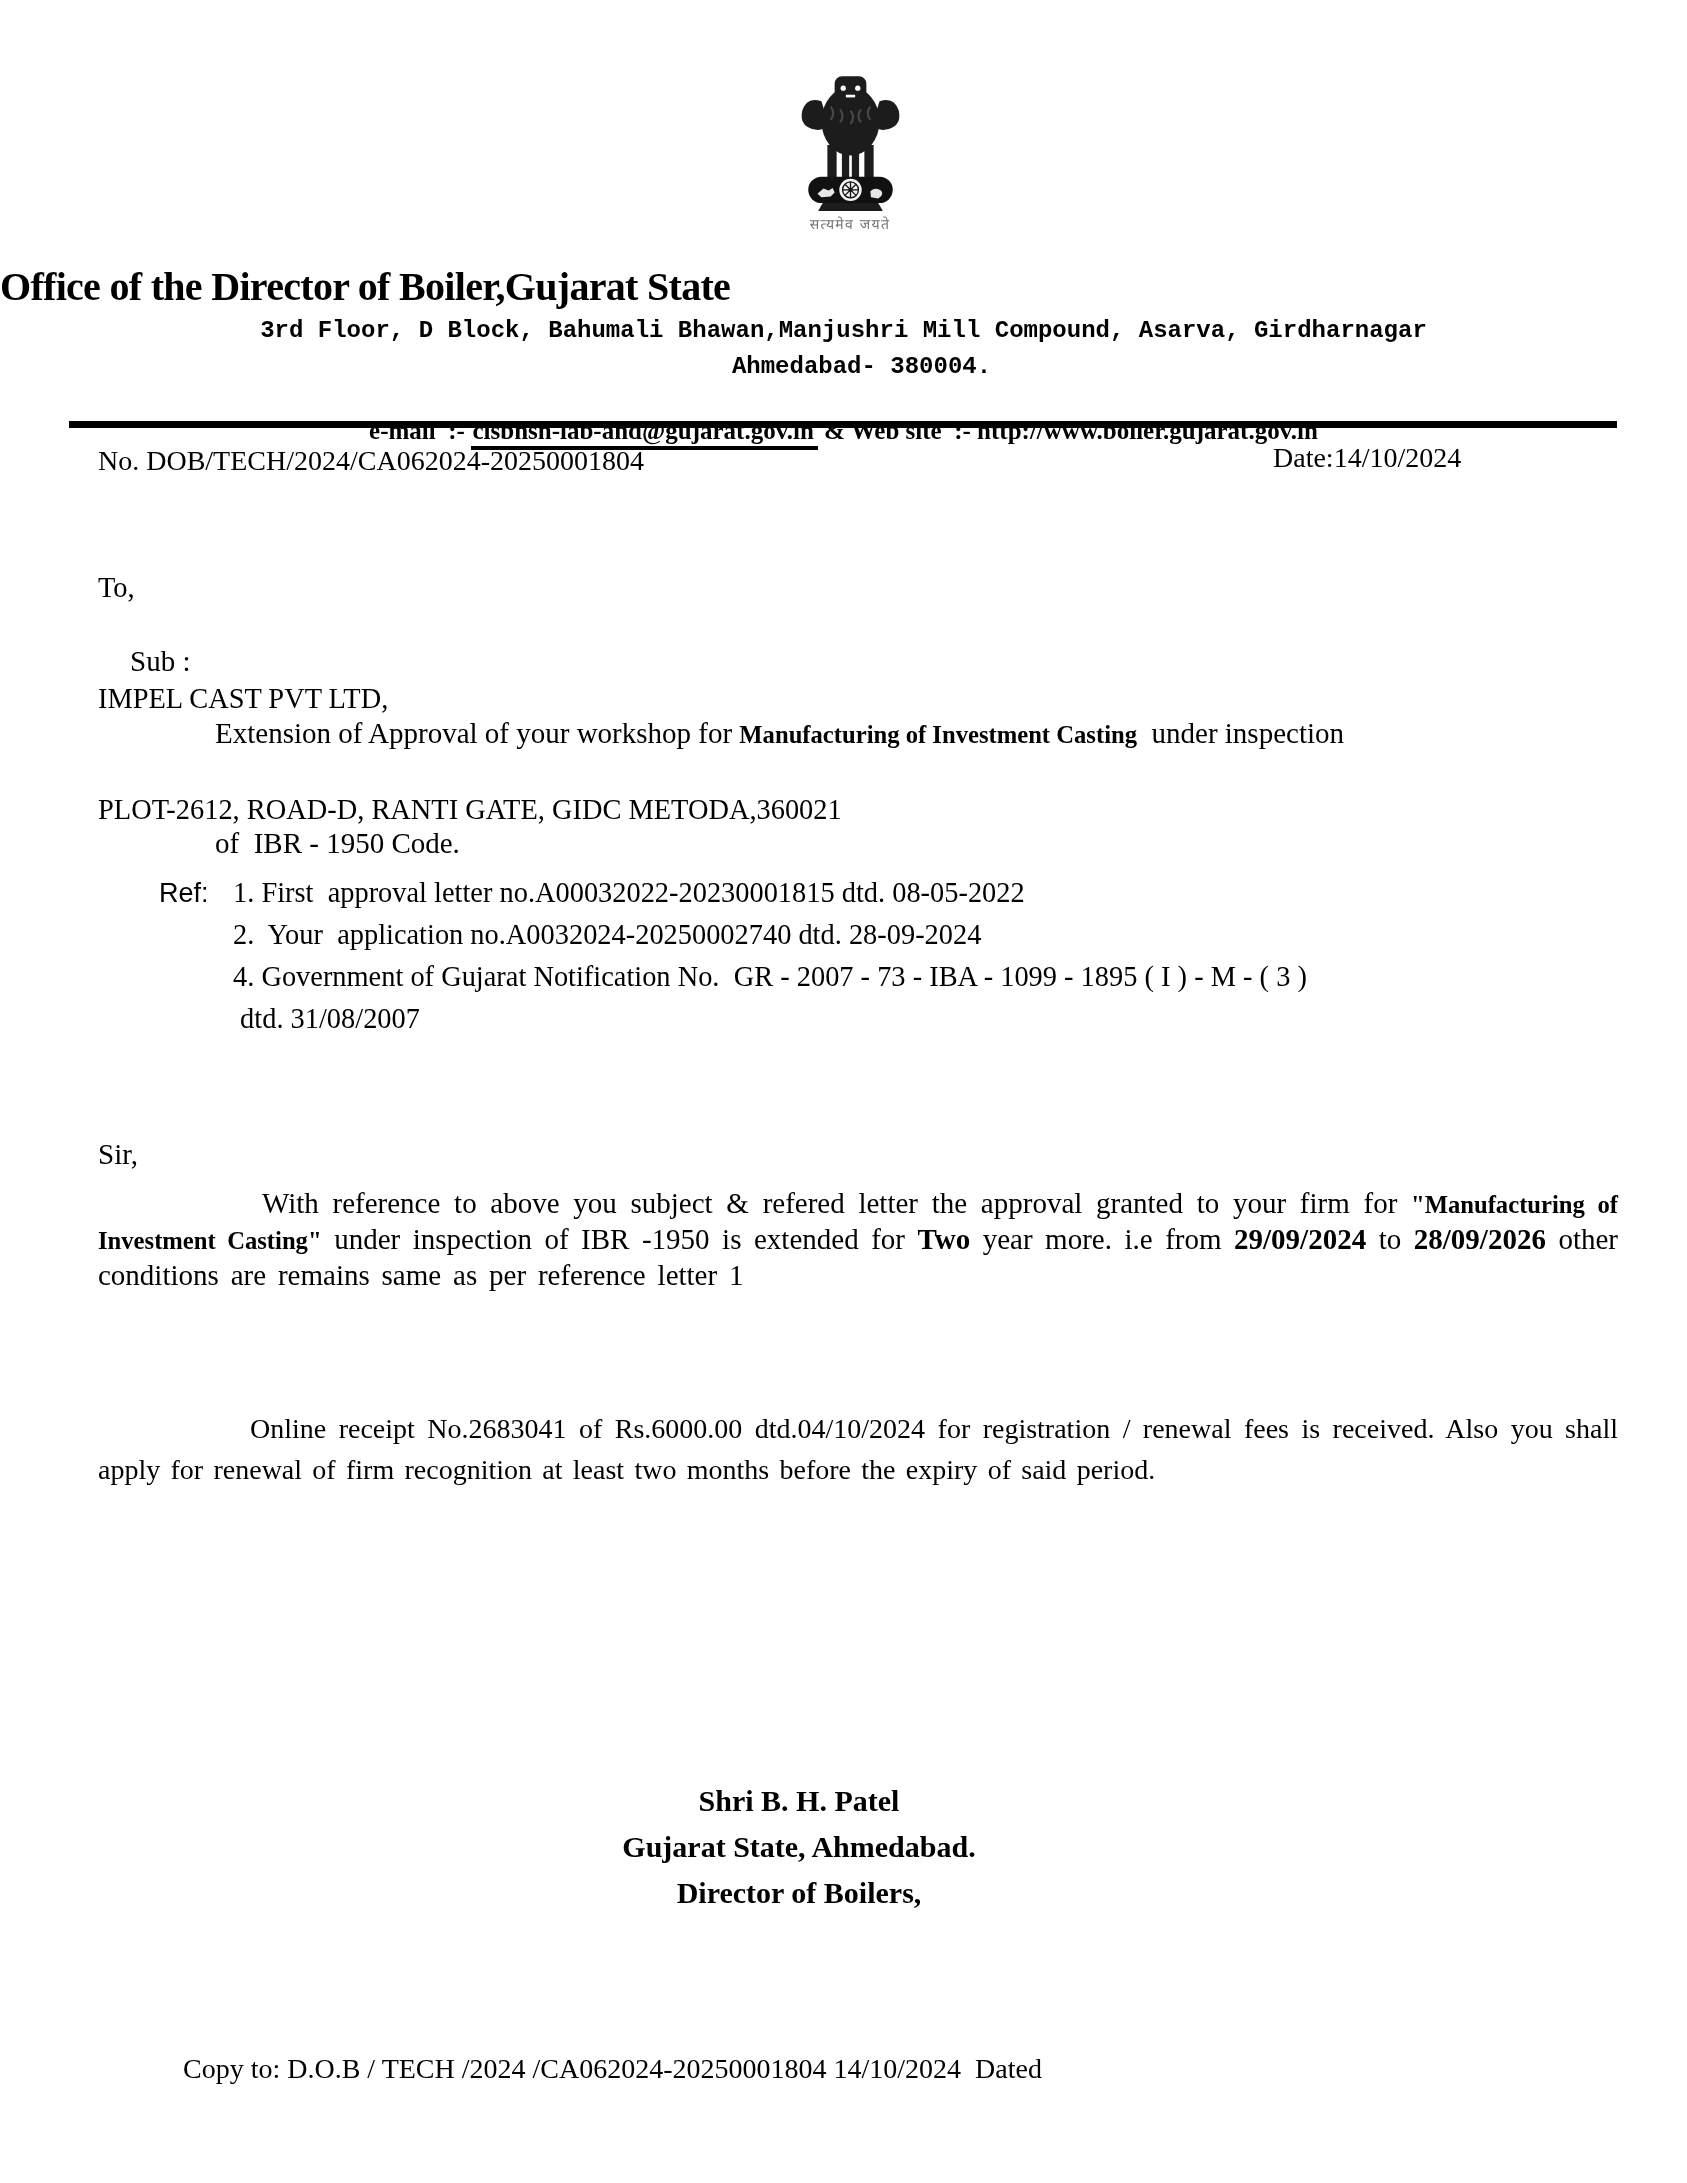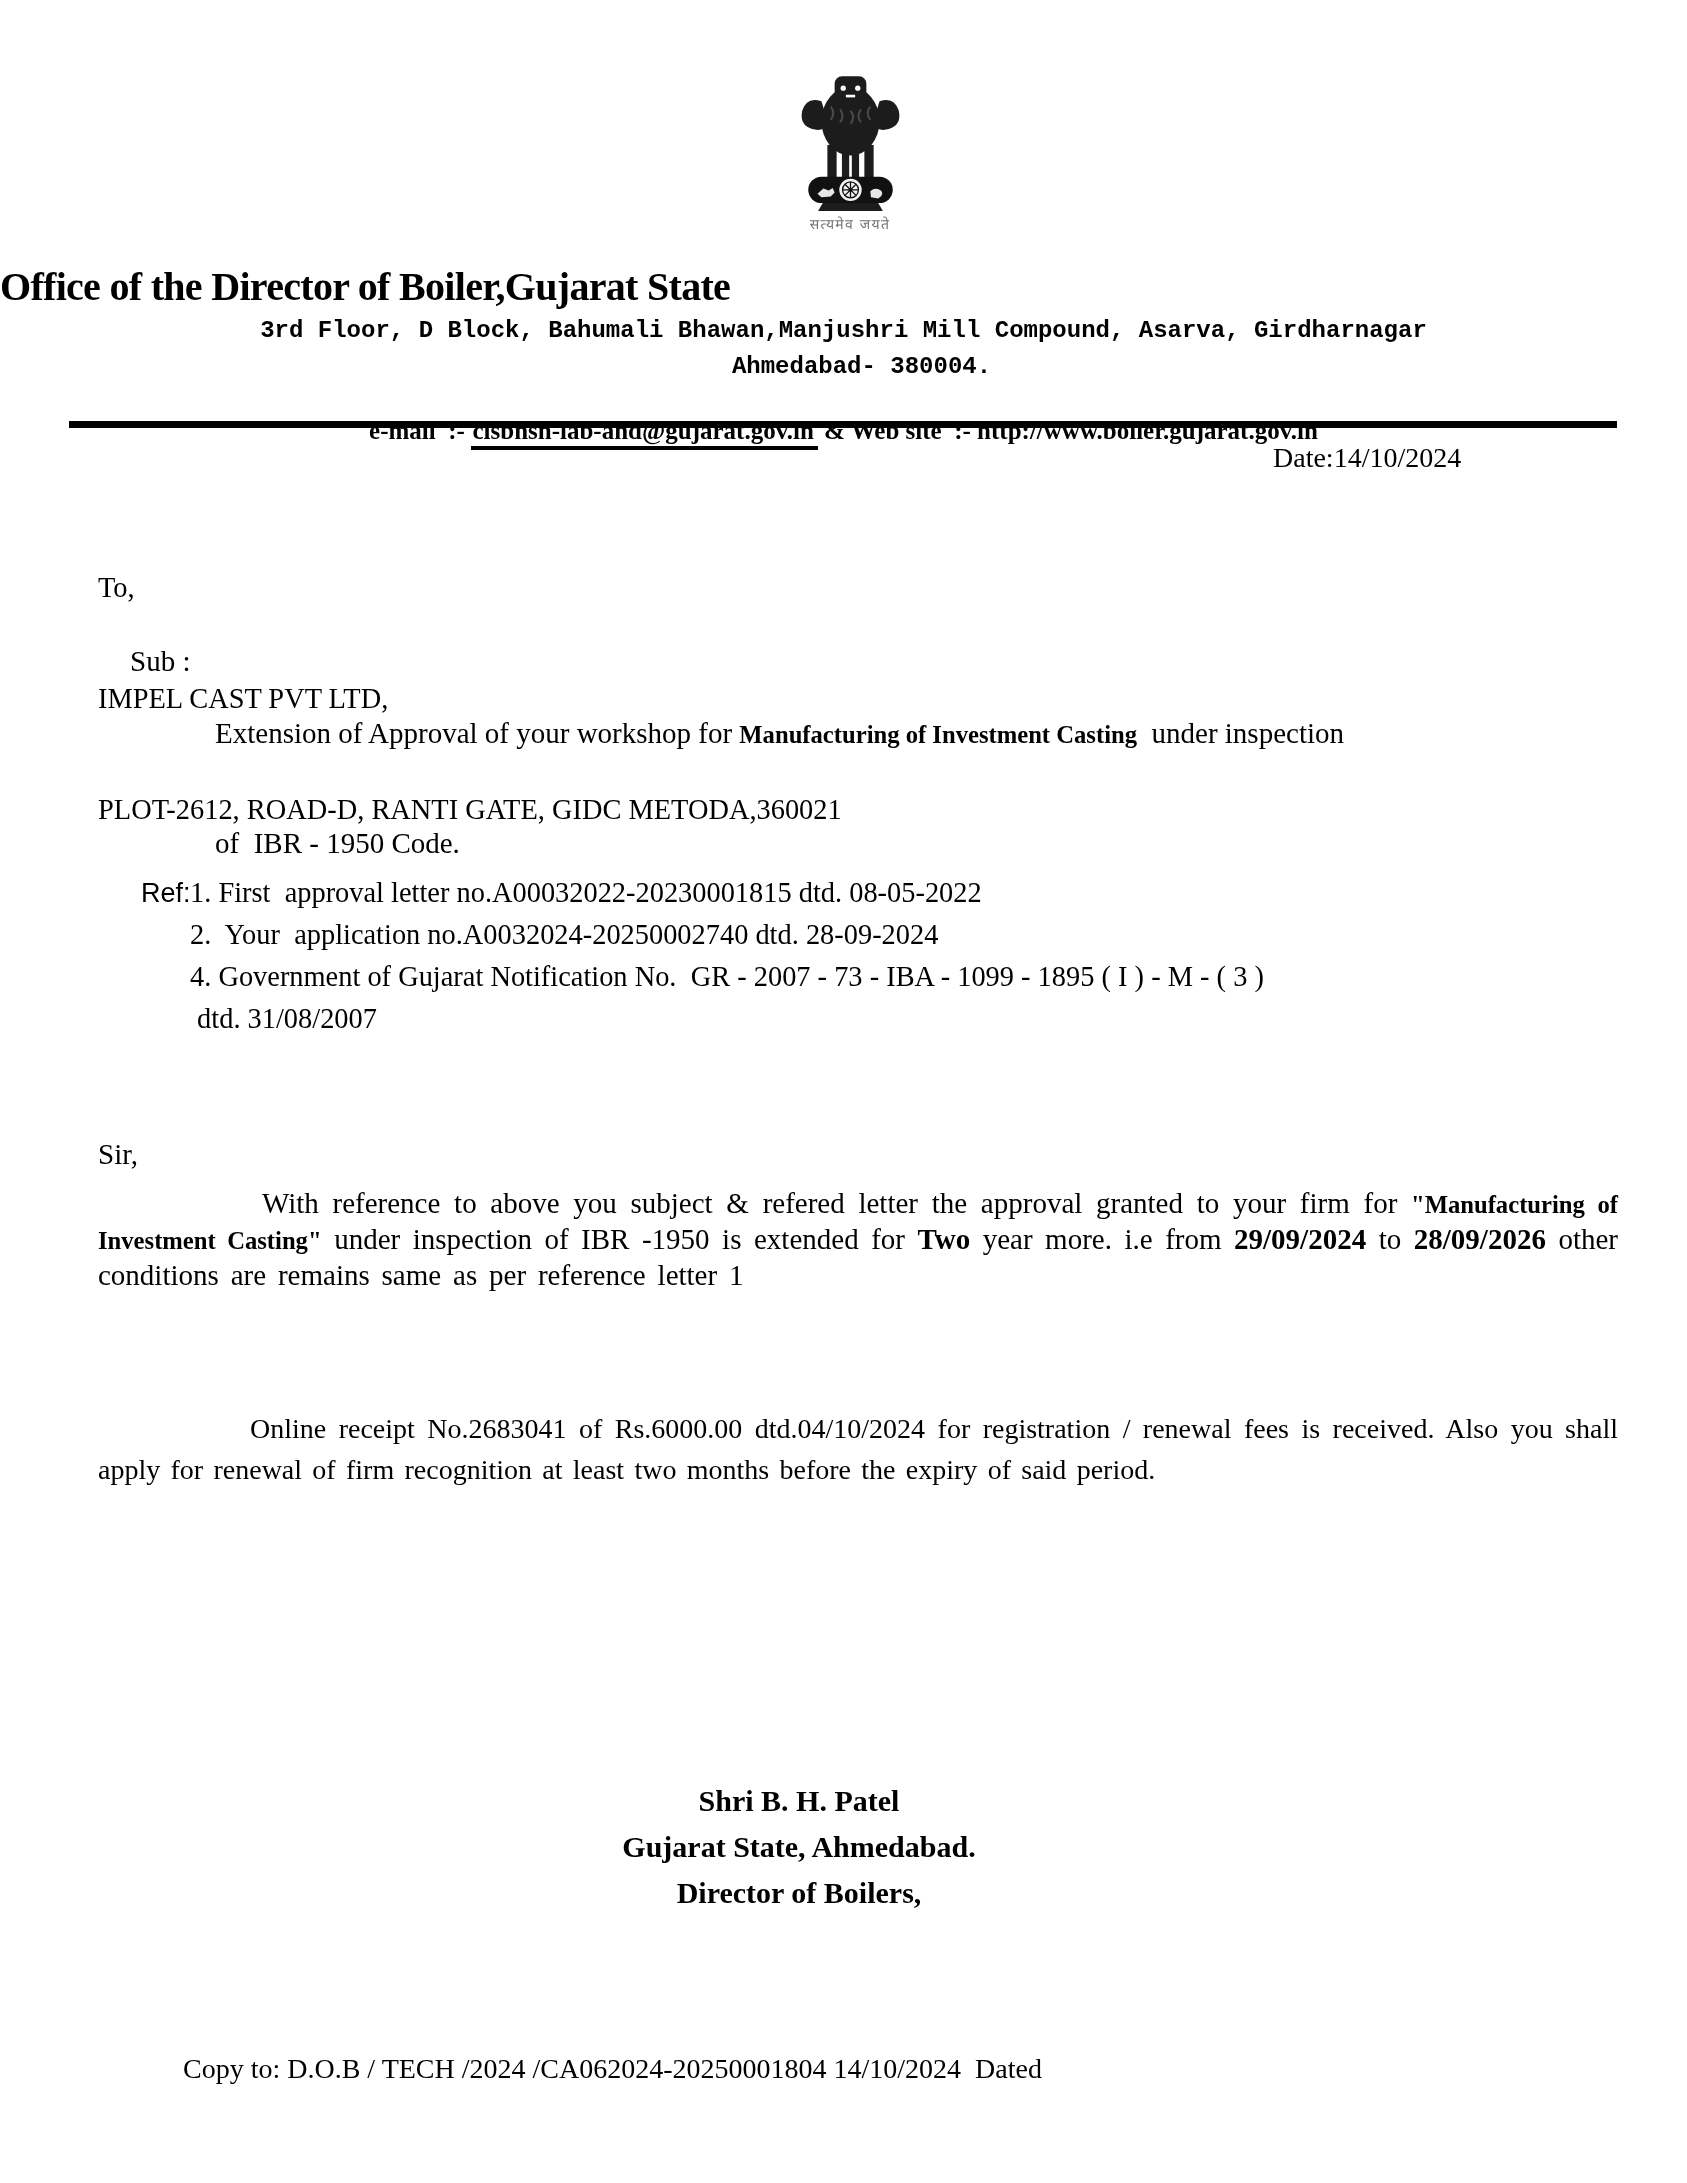--- a/index.html
+++ b/index.html
@@ -42,21 +42,21 @@
   
   .letter-no { position:absolute; top:445px; left:98px; font-size:28px; white-space:pre; }
   .letter-date { position:absolute; top:442px; left:1273px; font-size:28px; white-space:pre; }
   
   .to-block { position:absolute; top:495px; left:98px; font-size:28.4px; line-height:37px; white-space:pre; }
   
   .subject { position:absolute; top:643px; left:130px; display:flex; font-size:29px; line-height:36px;gap:14px; }
   .subject-label { white-space:pre; width:71px; flex:0 0 auto; }
   .subject-body { white-space:pre-wrap; }
   
-  .refs { position:absolute; top:872px; left:141px; display:flex; font-size:28.4px; line-height:42px; }
+  .refs { position:absolute; top:872px; left:159px; display:flex; font-size:28.4px; line-height:42px;gap:25px; }
   .refs-label {
     font-family:"Liberation Sans","DejaVu Sans",sans-serif;
     font-size:27px; width:49px; flex:0 0 auto; line-height:42px;
   }
   .ref-item { white-space:pre-wrap; }
   
   .salutation { position:absolute; top:1138px; left:98px; font-size:29px; }
   .para { position:absolute; left:98px; width:1520px; text-align:justify; }
   .para1 { top:1186px; font-size:29px; line-height:34px; text-indent:164px; word-spacing:4.6px; }
   .para2 { top:1408px; font-size:28px; line-height:41px; text-indent:152px; word-spacing:3.3px; }
@@ -114,20 +114,21 @@
   </div>
 
   <div class="office-title">Office of the Director of Boiler,Gujarat State</div>
   <div class="addr addr1">3rd Floor, D Block, Bahumali Bhawan,Manjushri Mill Compound, Asarva, Girdharnagar</div>
   <div class="addr addr2">Ahmedabad- 380004.</div>
 
   <div class="contact-line"><span>e-mail  :- </span><span class="email">cisbnsn-lab-ahd@gujarat.gov.in</span><span> &amp; Web site  :- </span><span>http://www.boiler.gujarat.gov.in</span></div>
 
   <div class="header-rule"></div>
 
+  <div class="letter-no">No. DOB/TECH/2024/CA062024-20250001804</div>
   <div class="letter-date">Date:14/10/2024</div>
 
   <div class="to-block">
     <div>To,</div>
     <div>IMPEL CAST PVT LTD,</div>
     <div>PLOT-2612, ROAD-D, RANTI GATE, GIDC METODA,360021</div>
   </div>
 
   <div class="subject">
     <div class="subject-label">Sub :</div>

